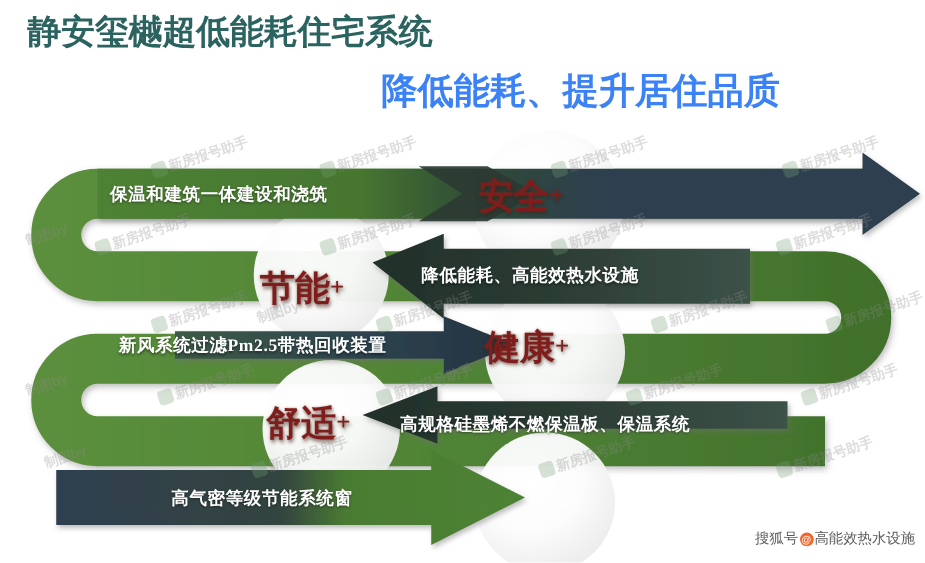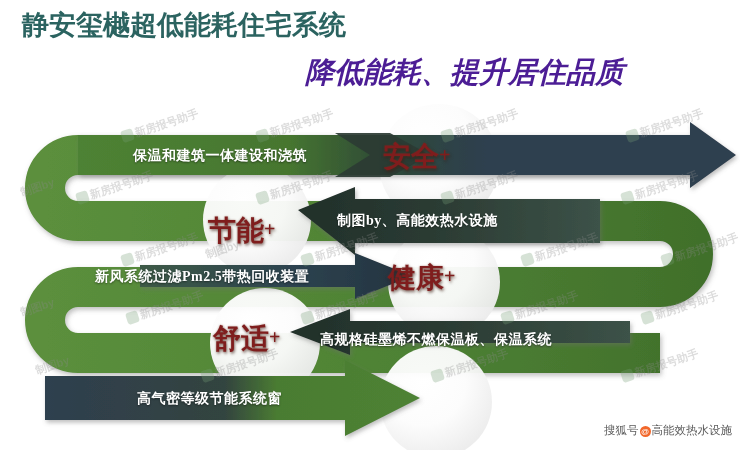--- a/index.html
+++ b/index.html
@@ -34,25 +34,24 @@
     white-space: nowrap;
     font-family: Liberation Sans, sans-serif;
     text-shadow: 0 1px 0 rgba(255,255,255,0.85);
   }
   .title-sub {
     position: absolute;
     left: 305px;
     top: 53px;
     font-size: 29px;
     font-weight: bold;
-    color: #4c1d95;
+    color: #3b82f6;
     white-space: nowrap;
     font-family: "Liberation Serif", "DejaVu Serif", serif;
     text-shadow: 0 1px 0 rgba(255,255,255,0.85);
-    font-style: italic;
   }
 
   
   .bubble {
     position: absolute;
     border-radius: 50%;
     background: radial-gradient(circle at 38% 32%, #ffffff 0%, #fcfcfc 42%, #eeeeee 72%, #e2e2e2 100%);
     opacity: 0.96;
     pointer-events: none;
   }
@@ -224,29 +223,29 @@
     </g>
 
     <g filter="url(#sh2)">
       <path d="M 45 376 L 345 376 L 345 360 L 420 398 L 345 436 L 345 420 L 45 420 Z" fill="url(#gRow5)"></path>
     </g>
   </svg>
 
   <div class="title-main">静安玺樾超低能耗住宅系统</div>
   <div class="title-sub">降低能耗、提升居住品质</div>
 
-  <div class="desc" style="left:88px;top:147px;margin-left:45px;">保温和建筑一体建设和浇筑</div>
+  <div class="desc" style="left:88px;top:147px;">保温和建筑一体建设和浇筑</div>
   <div class="keyword" style="left:383px;top:138px;">
     <span>安全</span><span class="plus">+</span>
   </div>
 
   <div class="keyword" style="left:208px;top:200px;margin-top:12px;">
     <span>节能</span><span class="plus">+</span>
   </div>
-  <div class="desc" style="left:337px;top:212px;">制图by、高能效热水设施</div>
+  <div class="desc" style="left:337px;top:212px;">降低能耗、高能效热水设施</div>
 
   <div class="desc" style="left:95px;top:268px;">新风系统过滤Pm2.5带热回收装置</div>
   <div class="keyword" style="left:213px;top:320px;">
     <span>舒适</span><span class="plus">+</span>
   </div>
 
   <div class="keyword" style="left:388px;top:259px;">
     <span>健康</span><span class="plus">+</span>
   </div>
   <div class="desc" style="left:137px;top:390px;">高气密等级节能系统窗</div>

